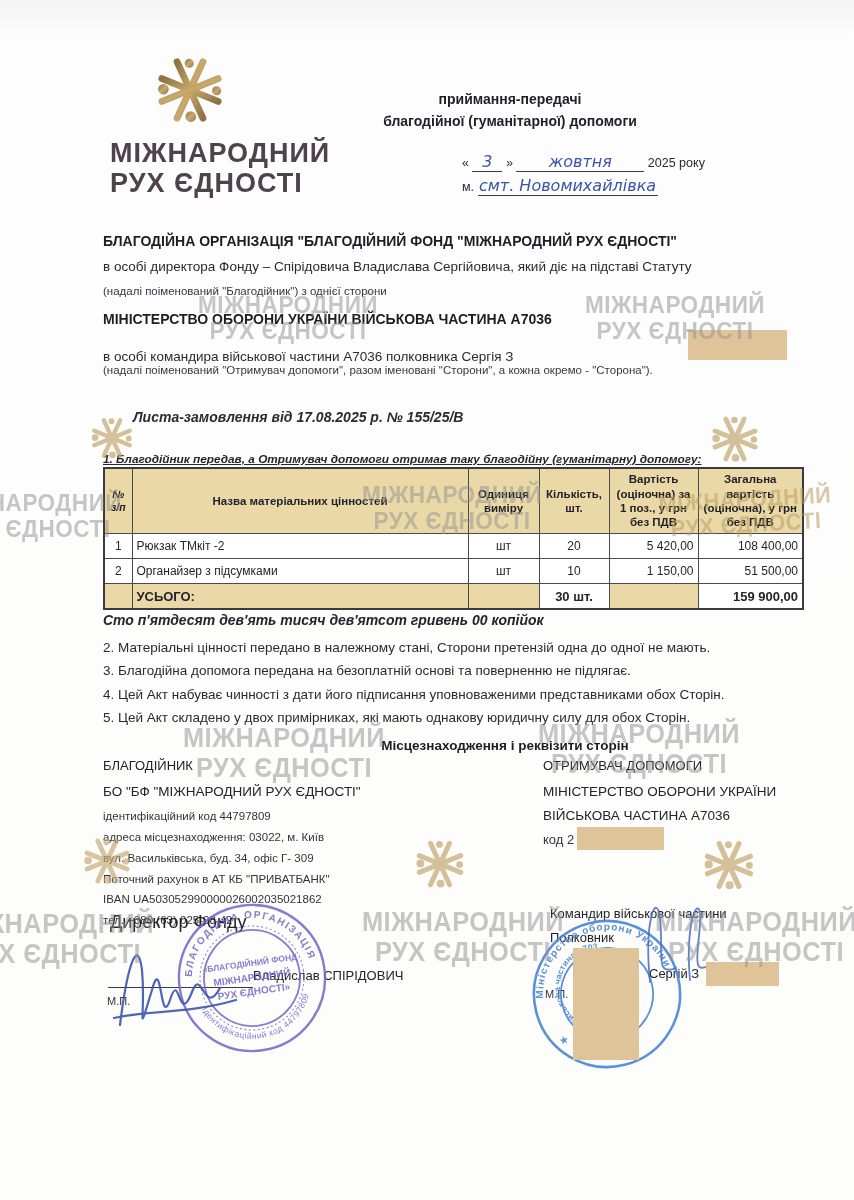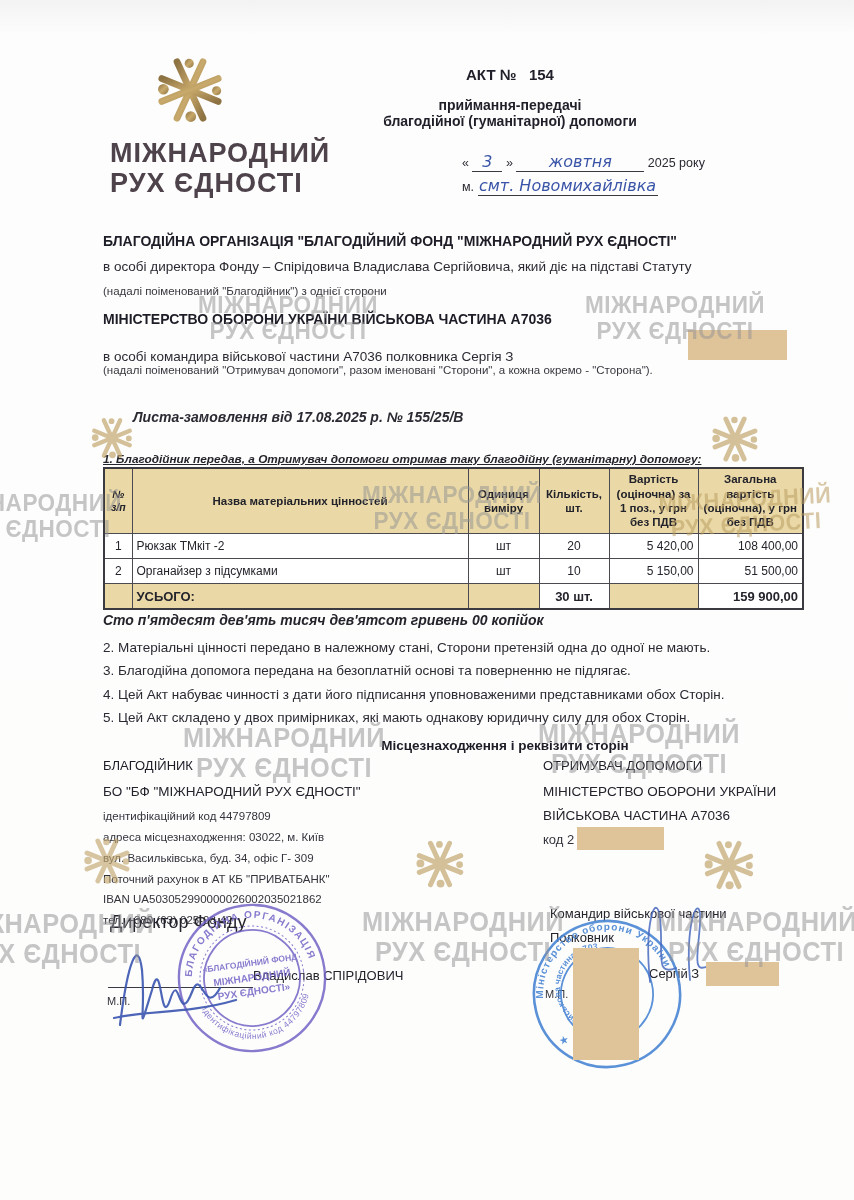--- a/index.html
+++ b/index.html
@@ -78,22 +78,21 @@
         <circle cx="49" cy="15" r="6"></circle>
       <circle cx="85" cy="51" r="6"></circle>
         <circle cx="51" cy="85" r="7"></circle>
     </g>
   </svg>
   <div class="abs logo-text" style="left:110px; top:138px;">
     <div>МІЖНАРОДНИЙ</div>
     <div>РУХ ЄДНОСТІ</div>
   </div>
 
-  <div class="abs act-title" style="left:370px; top:66px; width:280px;">АКТ №&nbsp;&nbsp;&nbsp;154</div>
-  <div class="abs act-sub" style="left:370px; top:91px; width:280px;margin-top:6px;">приймання-передачі</div>
+  <div class="abs act-sub" style="left:370px; top:91px; width:280px;">приймання-передачі</div>
   <div class="abs act-sub" style="left:320px; top:113px; width:380px;">благодійної (гуманітарної) допомоги</div>
 
   <div class="abs date-line" style="left:462px; top:152px;">
     <span>«</span>
     <span class="uline" style="width:30px;"><span class="hand">3</span></span>
     <span>»</span>
     <span class="uline" style="width:128px;"><span class="hand">жовтня</span></span>
     <span>2025 року</span>
   </div>
   <div class="abs date-line" style="left:462px; top:176px;">
@@ -138,21 +137,21 @@
         <td class="c">шт</td>
         <td class="c">20</td>
         <td class="r">5 420,00</td>
         <td class="r">108 400,00</td>
       </tr>
       <tr>
         <td class="c">2</td>
         <td class="l">Органайзер з підсумками</td>
         <td class="c">шт</td>
         <td class="c">10</td>
-        <td class="r">5 150,00</td>
+        <td class="r">1 150,00</td>
         <td class="r">51 500,00</td>
       </tr>
       <tr class="total">
         <td></td>
         <td class="l">УСЬОГО:</td>
         <td></td>
         <td class="c white">30 шт.</td>
         <td></td>
         <td class="r white">159 900,00</td>
       </tr>

